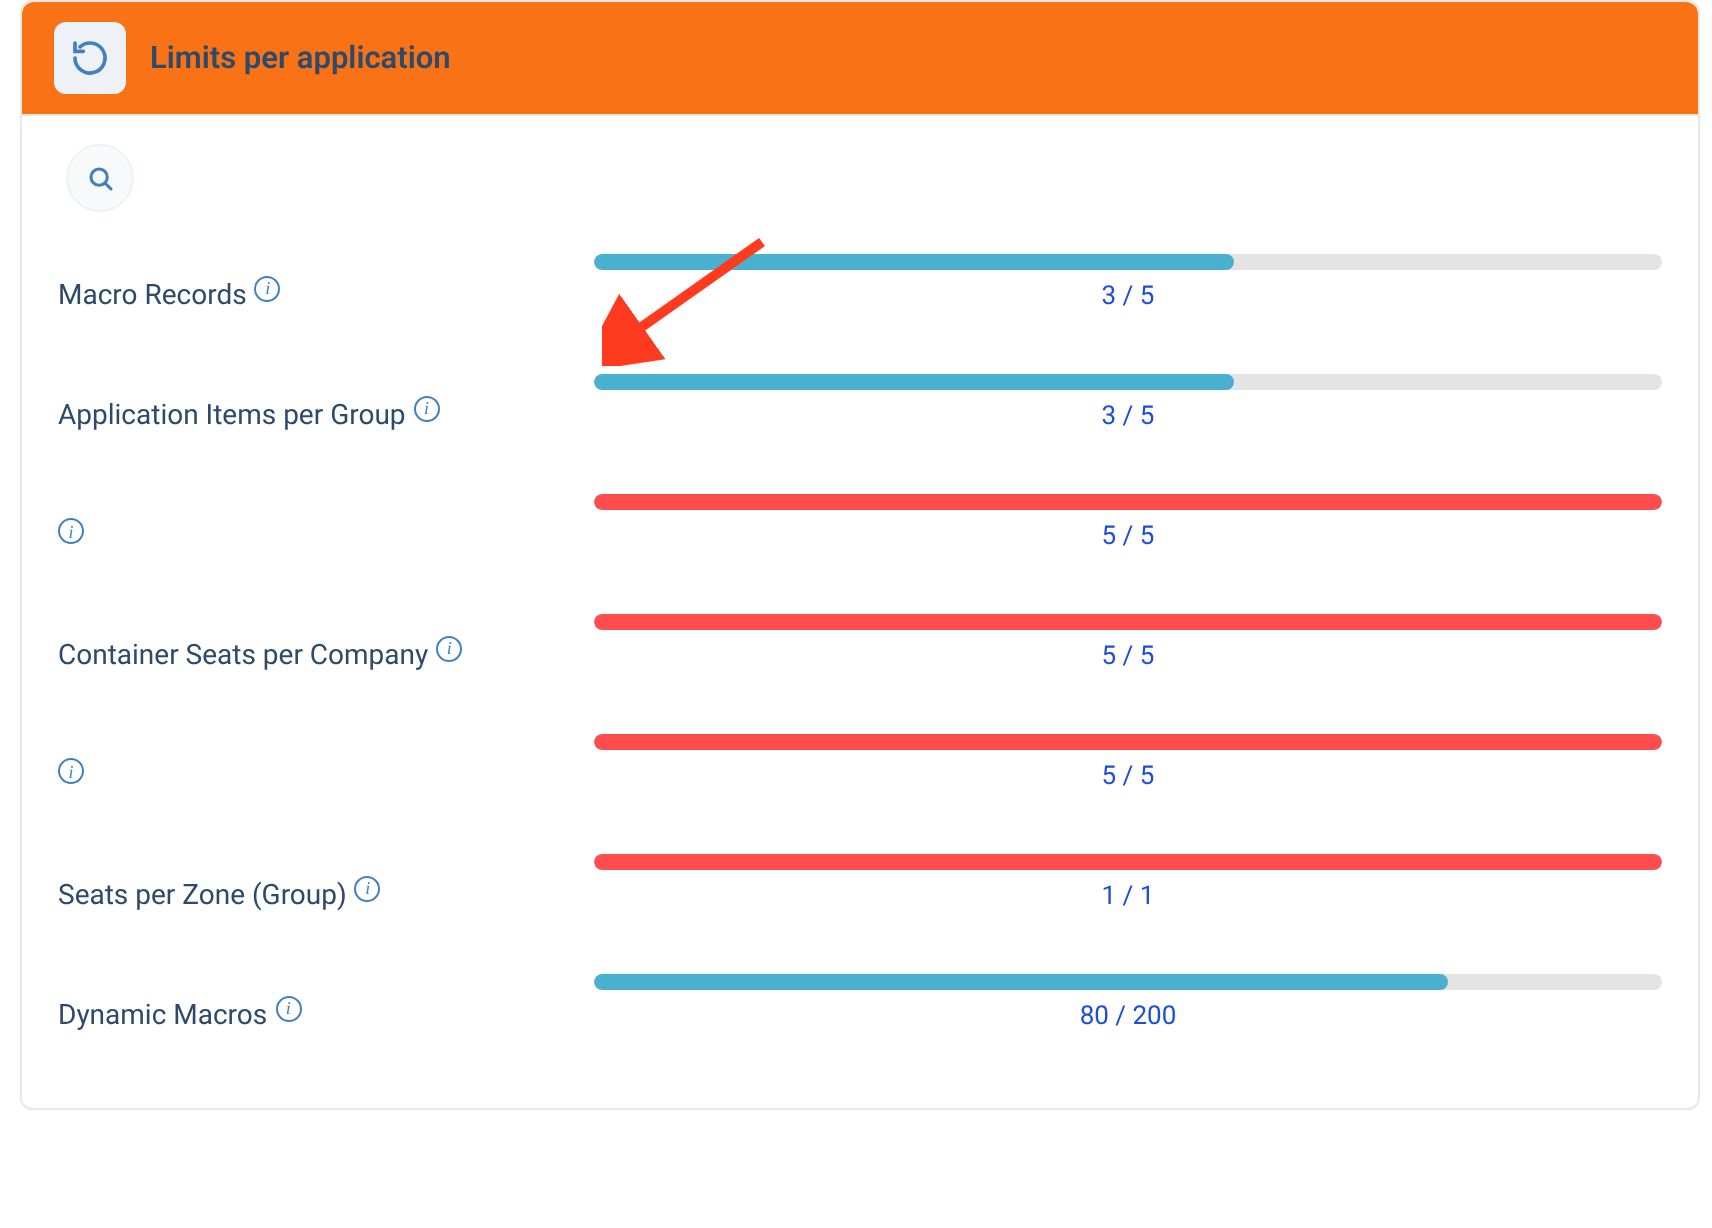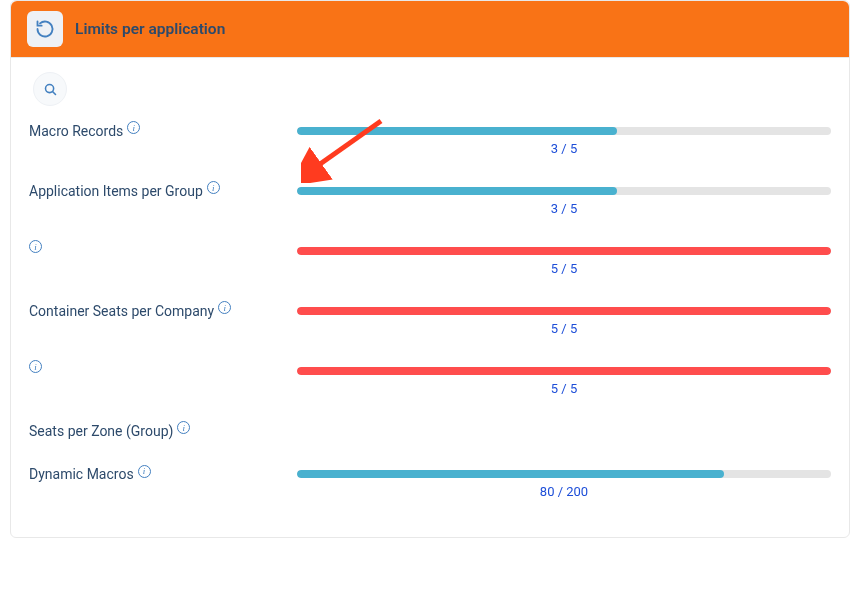--- a/index.html
+++ b/index.html
@@ -96,21 +96,21 @@
     position:absolute;
     left:290px;
     top:55px;
     pointer-events:none;
   }
   .limits{
     margin-top:18px;
   }
   .limit-row{
     display:flex;
-    align-items:flex-start;
+    align-items:flex-end;
     gap:8px;
     margin-bottom:28px;
   }
   .limit-label-wrap{
     width:260px;
     flex:0 0 260px;
     display:flex;
     align-items:center;
     gap:4px;
     padding-top:0px;
@@ -248,20 +248,26 @@
         <div class="fill red" style="width:100%"></div>
       </div>
       <div class="count">5 / 5</div>
     </div>
         </div>
         <div class="limit-row">
     <div class="limit-label-wrap">
       <span class="limit-label">Seats per Zone (Group)</span>
       <span class="info">i</span>
     </div>
+    <div class="bar-col">
+      <div class="track">
+        <div class="fill red" style="width:100%"></div>
+      </div>
+      <div class="count">1 / 1</div>
+    </div>
         </div>
         <div class="limit-row">
     <div class="limit-label-wrap">
       <span class="limit-label">Dynamic Macros</span>
       <span class="info">i</span>
     </div>
     <div class="bar-col">
       <div class="track">
         <div class="fill blue" style="width:80%"></div>
       </div>

